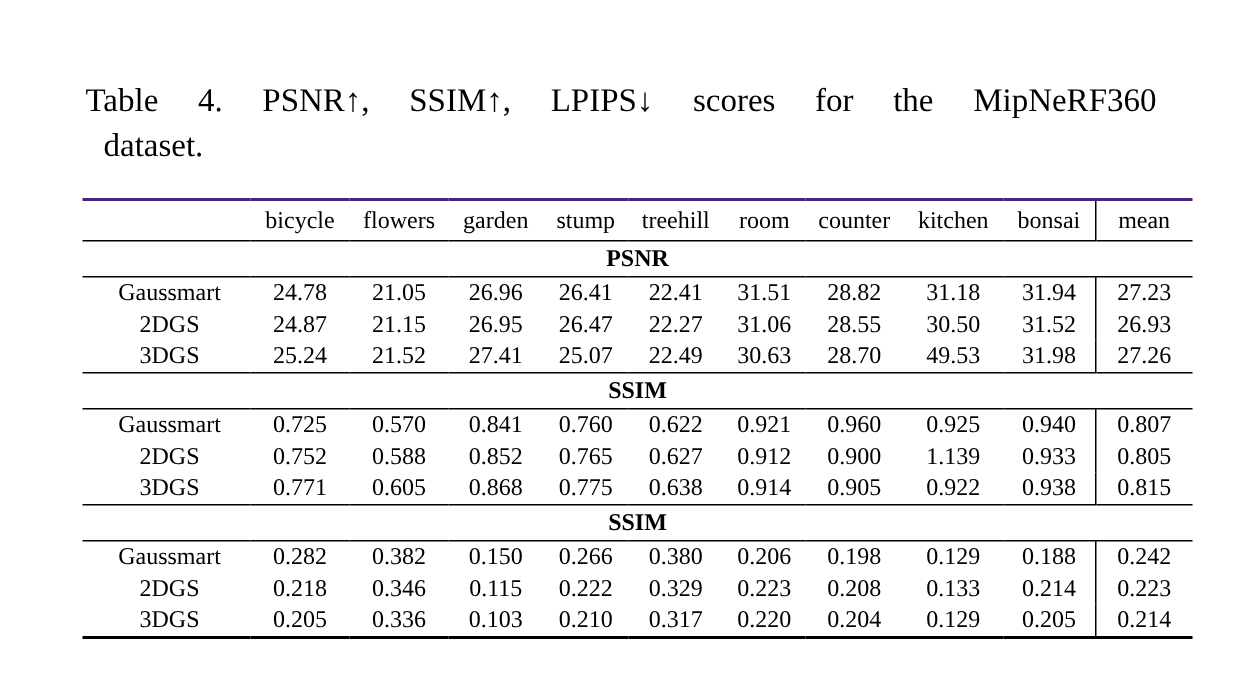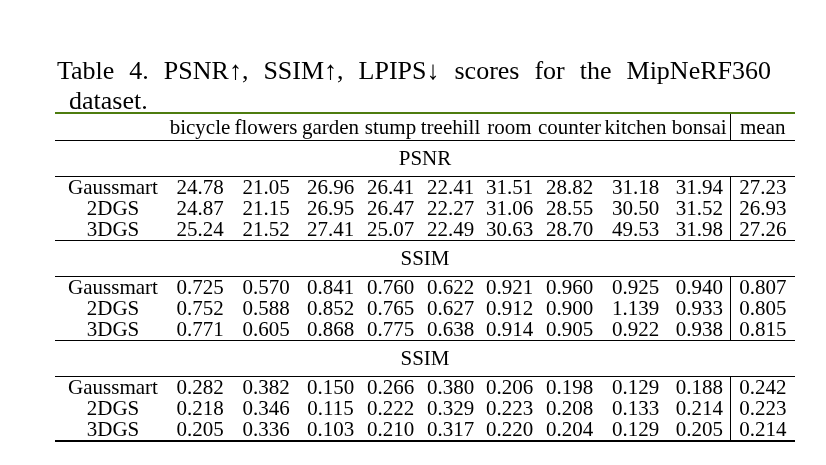--- a/index.html
+++ b/index.html
@@ -14,42 +14,42 @@
     background: #ffffff;
     color: #000000;
     font-family: "Liberation Serif", serif;
     overflow: hidden;
   }
   .caption {
     position: absolute;
     left: 57px;
     top: 30px;
     width: 714px;
-    font-size: 26px;
+    font-size: 22px;
     line-height: 30px;
   }
   .caption-line1 {
     display: block;
     text-align: justify;
     text-align-last: justify;
   }
   .caption-line2 {
     display: block;
     text-align: left;
     margin-left: 12px;
   }
   table.paper-table {
     position: absolute;
     left: 55px;
-    top: 112px;
+    top: 132px;
     width: 740px;
     table-layout: fixed;
     border-collapse: collapse;
-    font-size: 21px;
-    border-top: 2px solid #4d7c0f;
+    font-size: 16px;
+    border-top: 2px solid #4c1d95;
     border-bottom: 2px solid #000;
   }
   table.paper-table th,
   table.paper-table td {
     font-weight: normal;
     text-align: center;
     padding: 1px 0;
     line-height: 19px;
     white-space: nowrap;
     overflow: hidden;
@@ -61,24 +61,24 @@
     padding: 4px 0 3px 0;
   }
   table.paper-table td.method-col {
     text-align: center;
     padding-left: 4px;
   }
   table.paper-table .col-mean {
     border-left: 1px solid #000;
   }
   table.paper-table tr.section-row td {
-    font-weight: normal;
+    font-weight: bold;
     border-top: 1px solid #000;
     border-bottom: 1px solid #000;
-    padding: 8px 0;
+    padding: 2px 0;
   }
 </style>
 </head>
 <body>
 
 <div class="page">
 
   <p class="caption">
     <span class="caption-line1">Table 4.  PSNR↑, SSIM↑, LPIPS↓ scores for the MipNeRF360</span>
     <span class="caption-line2">dataset.</span>

